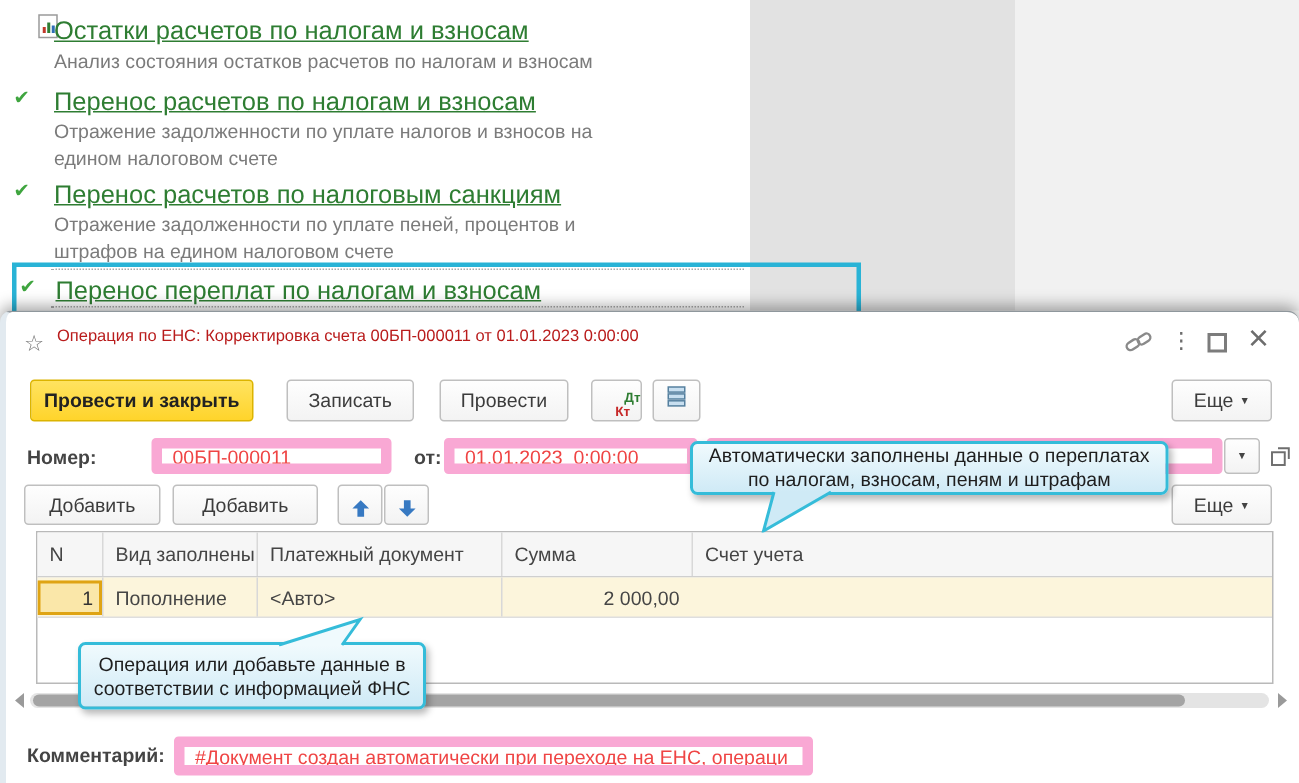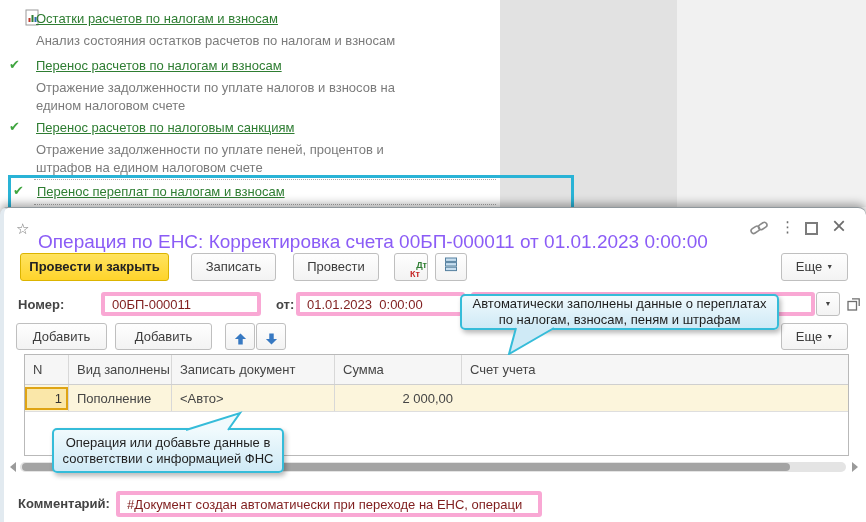--- a/index.html
+++ b/index.html
@@ -4,46 +4,46 @@
 <style>
   * { margin:0; padding:0; box-sizing:border-box; }
   html,body { width:866px; height:522px; font-family:"Liberation Sans", sans-serif; background:#fff; overflow:hidden; position:relative; }
 
   .abs { position:absolute; }
 
   
   .bg-mid   { left:500px; top:0; width:177px; height:207px; background:#e2e2e2; }
   .bg-right { left:677px; top:0; width:189px; height:207px; background:#f1f1f1; }
 
-  .task-link { font-size:13px; color:#2e7d32; text-decoration:underline; cursor:pointer; white-space:nowrap; }
+  .task-link { font-size:17px; color:#2e7d32; text-decoration:underline; cursor:pointer; white-space:nowrap; }
   .task-desc { font-size:13px; color:#7b7b7b; line-height:1.42; }
   .check { color:#3fa53f; font-size:13px; }
 
   .dotted-line { border-top:1px dotted #a9a9a9; height:0; z-index:4; }
   .hl-box { left:8px; top:175px; width:566px; height:36px; border:3px solid #29b3d6; z-index:5; background:transparent; }
 
   
   .dialog { left:0; top:207px; width:866px; height:315px; background:#fff; z-index:10;
             border-top:1px solid #8f979c; border-left:4px solid #e2eaf0;
             border-radius:8px 8px 0 0; box-shadow:0 -3px 10px rgba(0,0,0,.35); }
 
-  .dlg-title { left:34px; top:23px; font-size:19px; color:#8b5cf6; white-space:nowrap; }
+  .dlg-title { left:34px; top:10px; font-size:11px; color:#b91c1c; white-space:nowrap; }
   .star { left:12px; top:12px; font-size:15px; color:#b5b5b5; }
   .win-ic { color:#767676; cursor:pointer; }
   .dots { left:776px; top:10px; font-size:15px; letter-spacing:0; color:#6d6d6d; }
   .maxbox { left:801px; top:14px; width:13px; height:13px; border:2px solid #7c7c7c; }
   .closex { left:828px; top:4px; font-size:24px; font-weight:400; color:#6d6d6d; }
 
   .btn { position:absolute; height:28px; background:linear-gradient(#fefefe,#f3f3f3); border:1px solid #bfbfbf;
          border-radius:3px; font-size:13px; color:#3c3c3c; text-align:center; line-height:26px; cursor:pointer; }
   .btn-yellow { background:linear-gradient(#ffe360,#ffd42b); border-color:#dcb400; font-weight:bold; color:#222; }
   .dd-arrow { font-size:7px; color:#444; vertical-align:2px; margin-left:4px; }
 
   .lbl { position:absolute; font-size:13px; color:#444;font-weight:bold; }
-  .inp { position:absolute; height:24px; border:4px solid #f9a8d4; border-radius:3px; font-size:13px; color:#7f1d1d;
+  .inp { position:absolute; height:24px; border:7px solid #f9a8d4; border-radius:3px; font-size:13px; color:#ef4444;
          padding:0 7px; font-family:"Liberation Sans",sans-serif; background:#fff; }
 
   
   .grid { left:20px; top:146px; width:825px; height:102px; border:1px solid #b9b9b9; background:#fff; }
   .g-row { display:flex; width:100%; }
   .g-head { height:30px; background:#f6f6f6; border-bottom:1px solid #cfcfcf; }
   .g-data { height:27px; background:#fcf5dc; border-bottom:1px solid #dedede; }
   .g-cell { font-size:13px; color:#454545; padding:0 8px; display:flex; align-items:center; overflow:hidden; white-space:nowrap; }
   .g-cell + .g-cell { border-left:1px solid #d8d8d8; }
   .c0{width:43px;} .c1{width:103px;} .c2{width:163px;} .c3{width:127px; justify-content:flex-end;} .c4{flex:1;}
@@ -155,21 +155,21 @@
     <svg width="13" height="14" viewBox="0 0 14 14">
         <path d="M7 13 L1 7 H4.6 V1 H9.4 V7 H13 Z" fill="#3779c2"></path>
       </svg>
   </button>
   <button class="btn" style="left:777px;top:115px;width:67px;height:27px;"><span>Еще</span><span class="dd-arrow">▼</span></button>
 
   <div class="abs grid">
     <div class="g-row g-head">
       <div class="g-cell c0">N</div>
       <div class="g-cell c1">Вид заполнены</div>
-      <div class="g-cell c2">Записать документ</div>
+      <div class="g-cell c2">Платежный документ</div>
       <div class="g-cell c3" style="justify-content:flex-start;">Сумма</div>
       <div class="g-cell c4">Счет учета</div>
     </div>
     <div class="g-row g-data">
       <div class="g-cell c0" style="padding:0;">
           <span class="n-sel">1</span>
         </div>
       <div class="g-cell c1">Пополнение</div>
       <div class="g-cell c2">&lt;Авто&gt;</div>
       <div class="g-cell c3">2 000,00</div>

